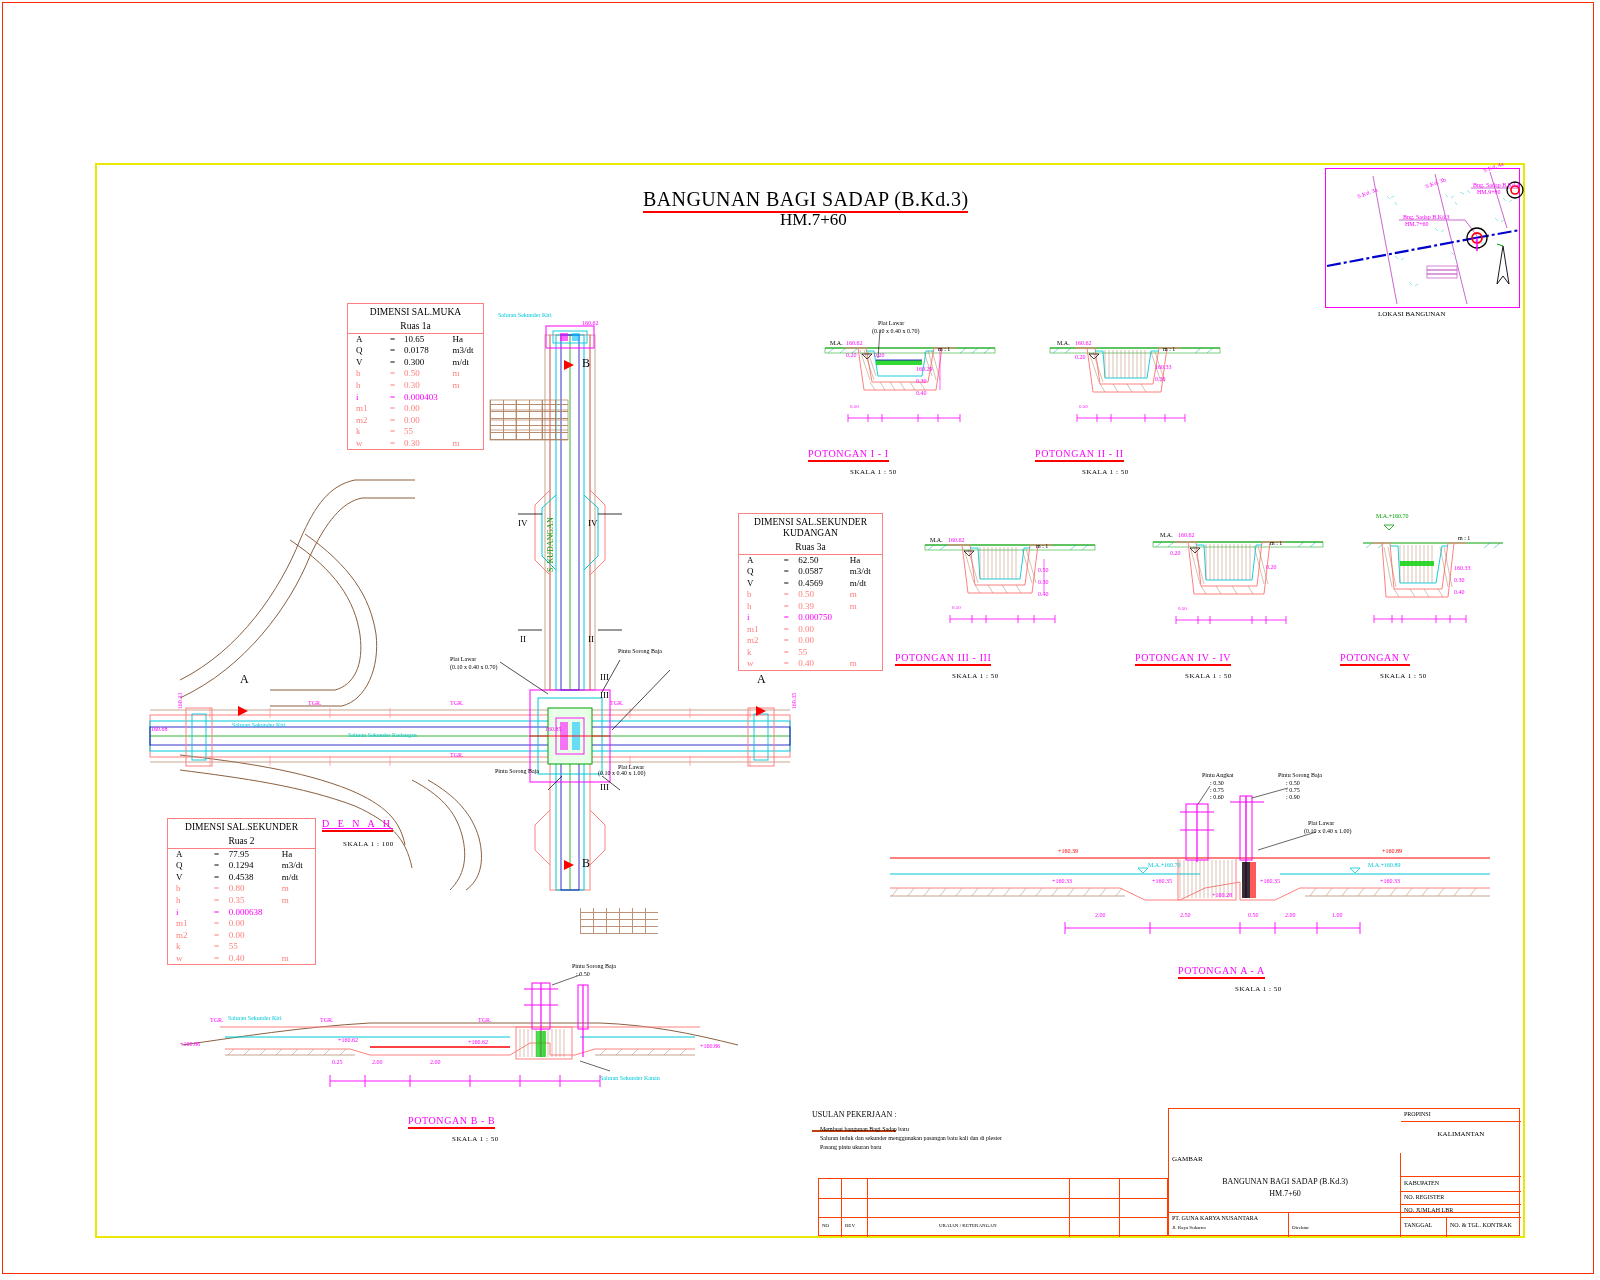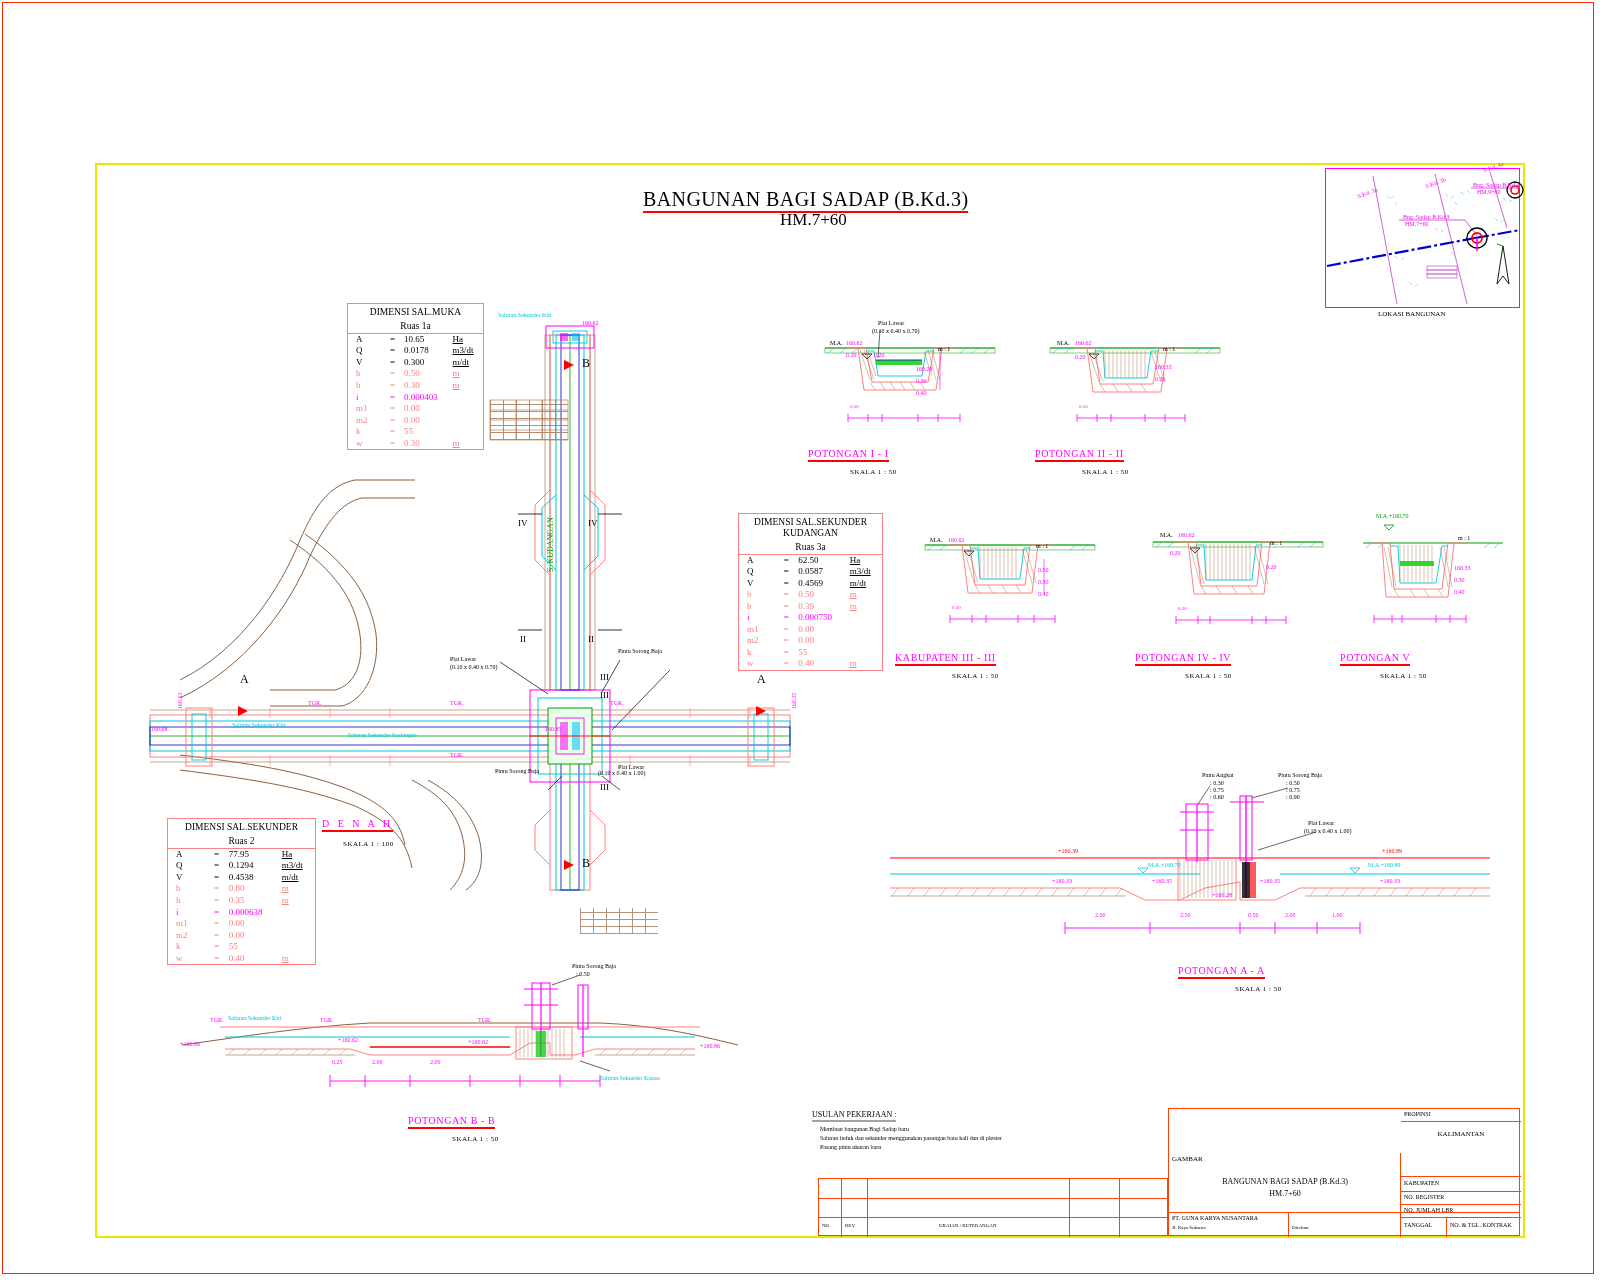--- a/index.html
+++ b/index.html
@@ -36,21 +36,21 @@
           font-size:9px;color:#ff8080;margin-left:20px;}
   .dtable .thead{text-align:center;color:#000;font-size:9.5px;padding:3px 2px 1px;
           line-height:1.15;}
   .dtable .ruas{text-align:center;color:#000;font-size:9.5px;
           border-bottom:1.1px solid #ff8080;padding:2px 0 2px;}
   .dtable table{border-collapse:collapse;width:100%;font-size:9px;}
   .dtable td{padding:0 2px;line-height:1.28;}
   .dtable td.c1{width:26%;padding-left:8px;}
   .dtable td.c2{width:14%;text-align:center;}
   .dtable td.c3{width:36%;}
-  .dtable td.c4{width:24%;text-decoration:underline;}
+  .dtable td.c4{width:24%;}
   .rowblack td{color:#000;}
   .rowmag td{color:#ff00ff;}
 
   
   .tb{position:absolute;border:1.4px solid #ff4000;box-sizing:border-box;}
   .tb-txt{position:absolute;font-size:7px;color:#000;white-space:nowrap;}
   .tb-ctr{position:absolute;font-size:8px;color:#000;white-space:nowrap;
           text-align:center;}
 
   .hatch-brick{background-image:
@@ -494,21 +494,21 @@
   <div class="t" style="left:518px;top:518px;font-size:9px;color:#000;">IV</div>
   <div class="t" style="left:588px;top:518px;font-size:9px;color:#000;">IV</div>
   <div class="t" style="left:520px;top:634px;font-size:9px;color:#000;">II</div>
   <div class="t" style="left:588px;top:634px;font-size:9px;color:#000;">II</div>
   <div class="t" style="left:600px;top:672px;font-size:9px;color:#000;">III</div>
   <div class="t" style="left:600px;top:690px;font-size:9px;color:#000;">III</div>
   <div class="t" style="left:600px;top:782px;font-size:9px;color:#000;">III</div>
   <div class="t" style="left:546px;top:572px;font-size:8px;color:#00a000;
        transform:rotate(-90deg);transform-origin:left top;">S. KUDANGAN</div>
 
-  <div class="t sec-label ul" style="left:322px;top:818px;letter-spacing:3px;">D E N A H</div>
+  <div class="t sec-label ul" style="left:322px;top:818px;letter-spacing:3px;text-decoration:underline;">D E N A H</div>
   <div class="t scale-txt" style="left:343px;top:840px;">SKALA  1 : 100</div>
 
   <div class="abs" style="left:820px;top:318px;width:180px;height:125px;">
     <svg width="180" height="125">
 
       <line x1="5" y1="30" x2="175" y2="30" stroke="#00a000" stroke-width="1"></line>
       <rect x="5" y="30" width="170" height="5" fill="none" stroke="#00a000" stroke-width=".5"></rect>
 
       <g stroke="#00b0b0" stroke-width=".5">
         <line x1="8" y1="35" x2="14" y2="30"></line>
@@ -675,21 +675,21 @@
       <line x1="124" y1="44" x2="124" y2="78" stroke="#ff00ff" stroke-width=".6"></line>
     </svg>
     <div class="t tiny6 black" style="left:10px;top:22px;">M.A.</div>
     <div class="t tiny6 magenta" style="left:28px;top:22px;">160.62</div>
     <div class="t tiny6 black" style="left:116px;top:28px;">m : 1</div>
     <div class="t tiny6 magenta" style="left:118px;top:52px;">0.50</div>
     <div class="t tiny6 magenta" style="left:118px;top:64px;">0.30</div>
     <div class="t tiny6 magenta" style="left:118px;top:76px;">0.40</div>
     <div class="t magenta" style="left:32px;top:90px;font-size:5px;">0.50</div>
   </div>
-  <div class="t sec-label ul" style="left:895px;top:652px;">KABUPATEN III - III</div>
+  <div class="t sec-label ul" style="left:895px;top:652px;">POTONGAN III - III</div>
   <div class="t scale-txt" style="left:952px;top:672px;">SKALA  1 : 50</div>
 
   <div class="abs" style="left:1148px;top:510px;width:180px;height:130px;">
     <svg width="180" height="130">
       <line x1="5" y1="32" x2="175" y2="32" stroke="#00a000" stroke-width="1"></line>
       <rect x="5" y="32" width="170" height="5" fill="none" stroke="#00a000" stroke-width=".5"></rect>
       <g stroke="#00b0b0" stroke-width=".5">
         <line x1="8" y1="37" x2="14" y2="32"></line>
           <line x1="20" y1="37" x2="26" y2="32"></line>
         <line x1="150" y1="37" x2="156" y2="32"></line>
@@ -1008,22 +1008,22 @@
     <div class="t tiny6 magenta" style="left:152px;top:84px;">0.25</div>
     <div class="t tiny6 magenta" style="left:192px;top:84px;">2.00</div>
     <div class="t tiny6 magenta" style="left:250px;top:84px;">2.00</div>
     <div class="t tiny6 black" style="left:392px;top:-12px;">Pintu Sorong Baja</div>
     <div class="t tiny6 black" style="left:396px;top:-4px;">: 0.50</div>
   </div>
   <div class="t sec-label ul" style="left:408px;top:1115px;">POTONGAN B - B</div>
   <div class="t scale-txt" style="left:452px;top:1135px;">SKALA  1 : 50</div>
 
   <div class="abs" style="left:812px;top:1110px;width:350px;">
-    <div class="t tiny7" style="left:0;top:0;border-bottom:2px solid #a3a3a3;
-         padding-bottom:1px;color:#000;font-size:8px;">USULAN PEKERJAAN :</div>
+    <div class="t tiny7" style="left:0;top:0;border-bottom:2px solid #c2410c;
+         padding-bottom:11px;color:#000;font-size:8px;">USULAN PEKERJAAN :</div>
     <div class="t" style="left:8px;top:16px;font-size:6px;color:#000;">Membuat bangunan Bagi Sadap baru</div>
     <div class="t" style="left:8px;top:25px;font-size:6px;color:#000;">Saluran induk dan sekunder menggunakan pasangan batu kali dan di plester</div>
     <div class="t" style="left:8px;top:34px;font-size:6px;color:#000;">Pasang pintu ukuran baru</div>
   </div>
 
   <div class="tb" style="left:1168px;top:1108px;width:352px;height:128px;">
 
 
     <div class="abs" style="left:0;top:44px;width:232px;height:60px;
          border-right:1.4px solid #ff4000;border-bottom:1.4px solid #ff4000;box-sizing:border-box;">

